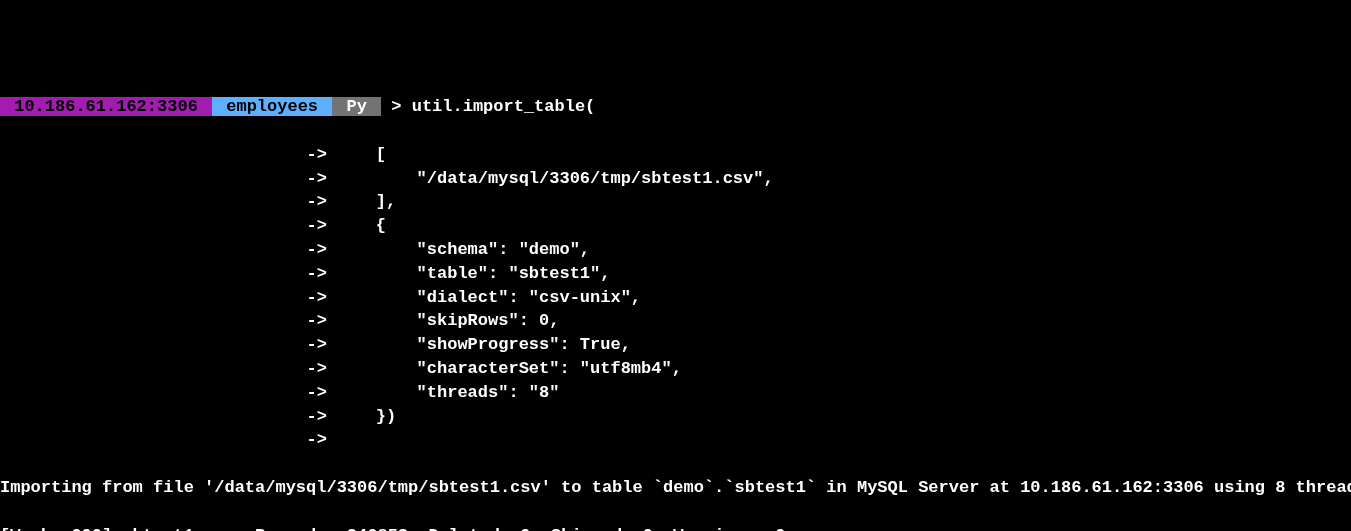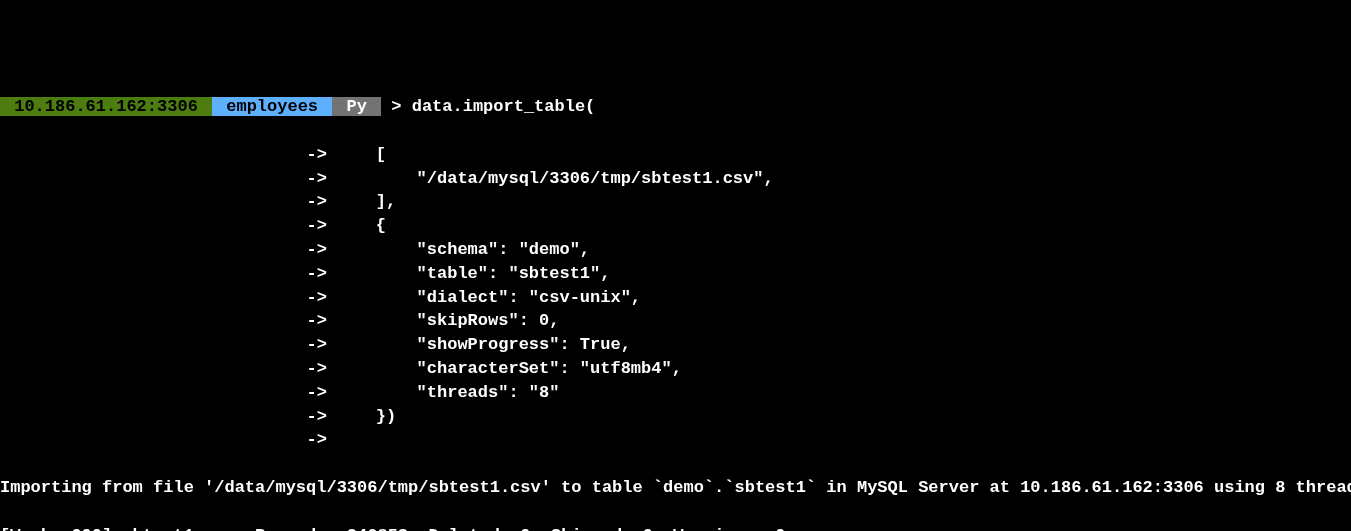--- a/index.html
+++ b/index.html
@@ -9,21 +9,21 @@
     font-family: "Menlo", "Consolas", "Courier New", monospace;
     font-size: 17px;
     line-height: 1.4;
     white-space: pre;
     padding: 0;
     width: 1351px;
     height: 531px;
     overflow: hidden;
   }
   .host-badge {
-    background: #4d7c0f;
+    background: #a21caf;
     color: #000000;
     padding: 0 4px;
     font-weight: bold;
   }
   .db-badge {
     background: #5fafff;
     color: #000000;
     padding: 0 4px;
     font-weight: bold;
     text-align: right;
@@ -51,20 +51,20 @@
     font-weight: bold;
   }
   .row { display: block; }
   .cont-indent { display: inline-block; width: 335px; text-align: right; padding-right: 8px; }
 </style>
 </head>
 <body>
 
 
 
-<div class="row"><span class="host-badge"> 10.186.61.162:3306 </span><span class="db-badge"> employees </span><span class="lang-badge"> Py </span> <span class="prompt-sym">&gt;</span> <span class="cmd">data.import_table(</span></div>
+<div class="row"><span class="host-badge"> 10.186.61.162:3306 </span><span class="db-badge"> employees </span><span class="lang-badge"> Py </span> <span class="prompt-sym">&gt;</span> <span class="cmd">util.import_table(</span></div>
 <div id="continuation-block"><div class="row"><span class="cont-indent"><span class="cont">-&gt;</span></span><span class="cont">    [</span></div><div class="row"><span class="cont-indent"><span class="cont">-&gt;</span></span><span class="cont">        "/data/mysql/3306/tmp/sbtest1.csv",</span></div><div class="row"><span class="cont-indent"><span class="cont">-&gt;</span></span><span class="cont">    ],</span></div><div class="row"><span class="cont-indent"><span class="cont">-&gt;</span></span><span class="cont">    {</span></div><div class="row"><span class="cont-indent"><span class="cont">-&gt;</span></span><span class="cont">        "schema": "demo",</span></div><div class="row"><span class="cont-indent"><span class="cont">-&gt;</span></span><span class="cont">        "table": "sbtest1",</span></div><div class="row"><span class="cont-indent"><span class="cont">-&gt;</span></span><span class="cont">        "dialect": "csv-unix",</span></div><div class="row"><span class="cont-indent"><span class="cont">-&gt;</span></span><span class="cont">        "skipRows": 0,</span></div><div class="row"><span class="cont-indent"><span class="cont">-&gt;</span></span><span class="cont">        "showProgress": True,</span></div><div class="row"><span class="cont-indent"><span class="cont">-&gt;</span></span><span class="cont">        "characterSet": "utf8mb4",</span></div><div class="row"><span class="cont-indent"><span class="cont">-&gt;</span></span><span class="cont">        "threads": "8"</span></div><div class="row"><span class="cont-indent"><span class="cont">-&gt;</span></span><span class="cont">    })</span></div><div class="row"><span class="cont-indent"><span class="cont">-&gt;</span></span><span class="cont"></span></div></div>
 <div class="row out">Importing from file '/data/mysql/3306/tmp/sbtest1.csv' to table `demo`.`sbtest1` in MySQL Server at 10.186.61.162:3306 using 8 threads</div>
 <div id="workers-block"><div class="row out">[Worker000] sbtest1.csv: Records: 246853  Deleted: 0  Skipped: 0  Warnings: 0</div></div>
 
 
 
 
 
 </body></html>

